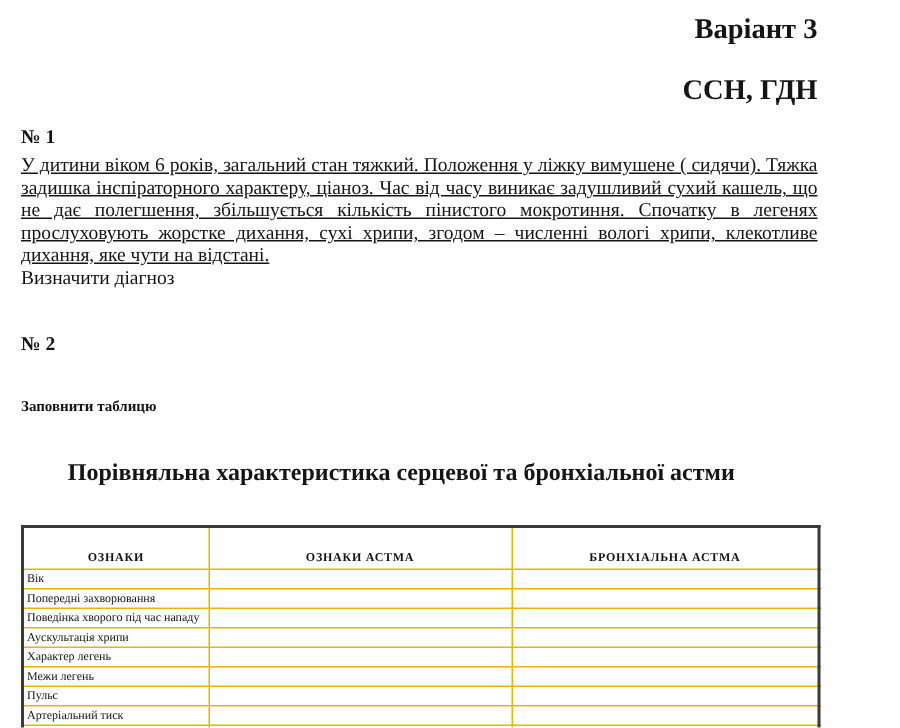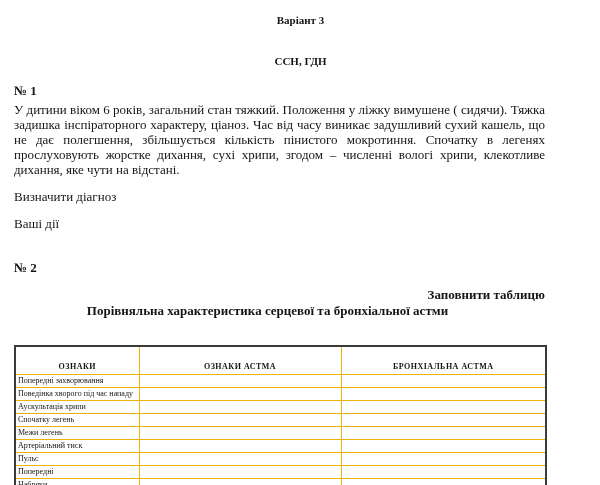--- a/index.html
+++ b/index.html
@@ -14,58 +14,57 @@
     color: #151515;
     overflow: hidden;
   }
   .page {
     box-sizing: border-box;
     width: 600px;
     height: 485px;
     padding: 12px 55px 0 14px;
   }
   .center-head {
-    text-align: center;
+    text-align: right;
     font-weight: bold;
-    font-size: 11px;
+    font-size: 19px;
     line-height: 16px;
     padding-left: 42px; 
   }
   .topic-head { margin-top: 25px; }
   .task-number {
     font-weight: bold;
     font-size: 13px;
     line-height: 16px;
     margin-top: 14px;
   }
   .task2-number { margin-top: 29px; }
   .body-text {
     margin: 3px 0 0 0;
     font-size: 13px;
     line-height: 15px;
     text-align: justify;
+    text-decoration: underline;
   }
   .body-line {
     font-size: 13px;
     line-height: 15px;
-    margin-top: 12px;
   }
   .instruction {
     font-weight: bold;
-    font-size: 13px;
+    font-size: 10px;
     line-height: 16px;
-    margin-top: 11px;
-    text-align: right;
+    margin-top: 27px;
   }
   .table-title {
     font-weight: bold;
-    font-size: 13px;
+    font-size: 16px;
     line-height: 16px;
     text-align: center;
-    margin-top: 0;
+    margin-top: 28px;
     padding-right: 24px; 
   }
   table.cmp {
     margin-top: 26px;
     width: 531px;
     border-collapse: collapse;
     table-layout: fixed;
     border: 2px solid #3a3a3a;
   }
   table.cmp th, table.cmp td {
@@ -101,21 +100,20 @@
   <div class="center-head">Варіант 3</div>
 
   <div class="center-head topic-head">ССН, ГДН</div>
 
   <div class="task-number">№ 1</div>
 
   <p class="body-text">У дитини  віком 6 років, загальний стан  тяжкий. Положення у ліжку вимушене ( сидячи). Тяжка задишка інспіраторного характеру, ціаноз. Час від часу виникає задушливий сухий кашель, що не дає полегшення, збільшується кількість пінистого мокротиння. Спочатку в легенях прослуховують жорстке дихання, сухі хрипи, згодом – численні вологі хрипи, клекотливе дихання, яке чути на відстані.</p>
 
   <div class="body-line">Визначити діагноз</div>
 
-  <div class="body-line">Ваші дії</div>
 
   <div class="task-number task2-number">№ 2</div>
 
   <div class="instruction">Заповнити таблицю</div>
 
   <div class="table-title">Порівняльна характеристика серцевої та бронхіальної астми</div>
 
   <table class="cmp">
     <colgroup>
       <col class="col-signs">
@@ -124,51 +122,56 @@
     </colgroup>
     <thead>
       <tr>
         <th>ОЗНАКИ</th>
         <th>ОЗНАКИ АСТМА</th>
         <th>БРОНХІАЛЬНА АСТМА</th>
       </tr>
     </thead>
     <tbody id="table-body">
         <tr>
+          <td>Вік</td>
+          <td></td>
+          <td></td>
+        </tr>
+        <tr>
           <td>Попередні захворювання</td>
           <td></td>
           <td></td>
         </tr>
         <tr>
           <td>Поведінка хворого під час нападу</td>
           <td></td>
           <td></td>
         </tr>
         <tr>
           <td>Аускультація хрипи</td>
           <td></td>
           <td></td>
         </tr>
         <tr>
-          <td>Спочатку легень</td>
+          <td>Характер легень</td>
           <td></td>
           <td></td>
         </tr>
         <tr>
           <td>Межи легень</td>
           <td></td>
           <td></td>
         </tr>
         <tr>
-          <td>Артеріальний тиск</td>
+          <td>Пульс</td>
           <td></td>
           <td></td>
         </tr>
         <tr>
-          <td>Пульс</td>
+          <td>Артеріальний тиск</td>
           <td></td>
           <td></td>
         </tr>
         <tr>
           <td>Попередні</td>
           <td></td>
           <td></td>
         </tr>
         <tr>
           <td>Набряки</td>

